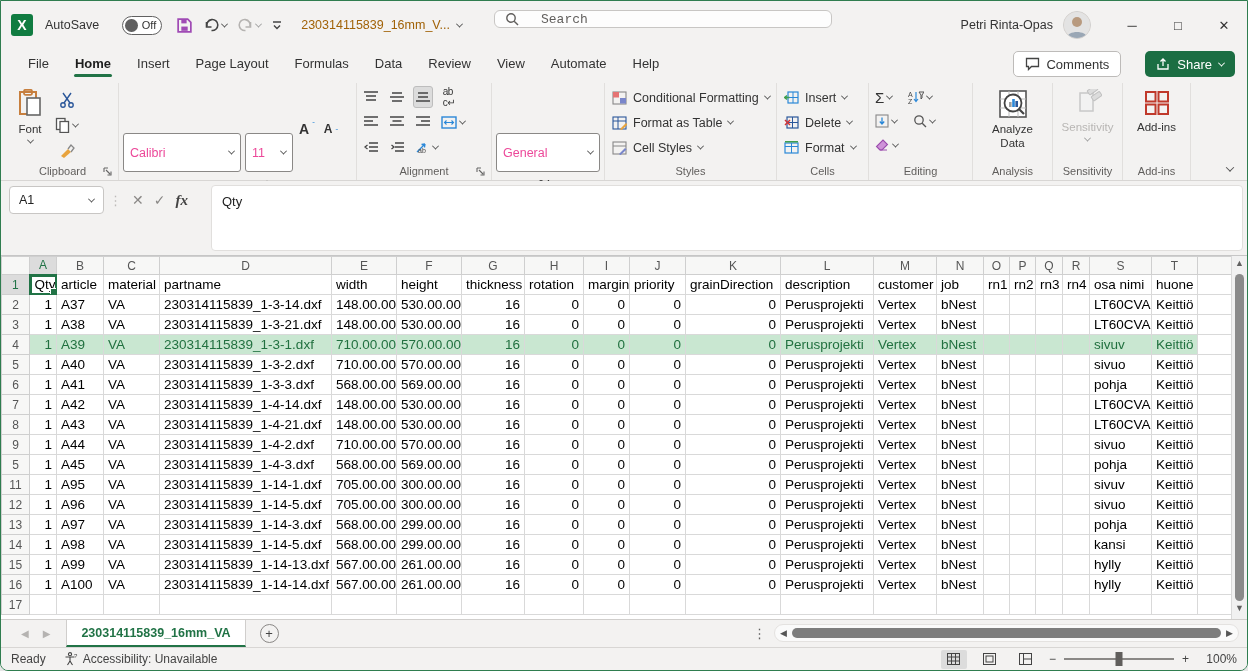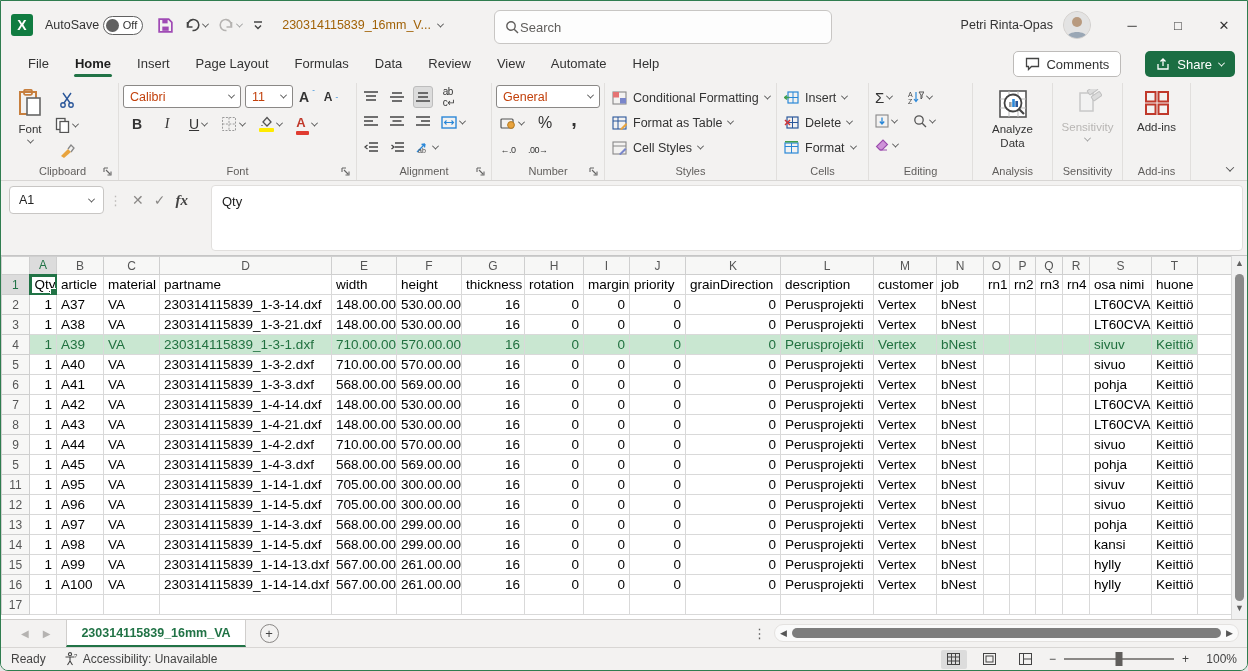--- a/index.html
+++ b/index.html
@@ -2,28 +2,28 @@
 <html><head>
 <meta charset="utf-8">
 <style>
   * { margin:0; padding:0; box-sizing:border-box; }
   html,body { width:1248px; height:671px; overflow:hidden; font-family:"Liberation Sans",sans-serif; background:#e6e6e6; }
   .window { width:1248px; height:671px; border:1px solid #2f7d4f; border-radius:0 0 8px 8px; overflow:hidden; background:#f3f2f1; display:flex; flex-direction:column; }
 
   
   .titlebar { height:48px; background:#f3f2f1; display:flex; align-items:center; padding:0 0 0 10px; position:relative; flex:0 0 auto; }
   .xl-logo { width:22px; height:22px; background:#107c41; border-radius:3px; color:#fff; font-weight:bold; font-size:14px; display:flex; align-items:center; justify-content:center; margin-right:12px; }
-  .autosave { display:flex; align-items:center; gap:4px; font-size:12.5px; color:#333; }
+  .autosave { display:flex; align-items:center; gap:23px; font-size:12.5px; color:#333; }
   .toggle { width:40px; height:19px; border:1px solid #616161; border-radius:10px; display:flex; align-items:center; padding:1px 5px 1px 2px; gap:4px; background:#fff; }
   .knob { width:13px; height:13px; background:#616161; border-radius:50%; }
   .toggle .off { font-size:11px; color:#333; }
   .qat { display:flex; align-items:center; gap:10px; margin-left:14px; }
   .qat .btn { display:flex; align-items:center; gap:2px; cursor:pointer; }
   .doc-title { margin-left:18px; font-size:12.5px; color:#a16207; display:flex; align-items:center; gap:7px; }
-  .searchbox { position:absolute; left:493px; top:9px; width:338px; height:34px; background:#fdfdfd; border:1px solid #c8c6c4; border-radius:6px; display:flex; align-items:center; padding:0 10px; gap:1px; color:#605e5c; font-size:13px; }
+  .searchbox { position:absolute; left:493px; top:9px; width:338px; height:18px; background:#fdfdfd; border:1px solid #c8c6c4; border-radius:6px; display:flex; align-items:center; padding:0 10px; gap:22px; color:#605e5c; font-size:13px;font-family:Liberation Mono, monospace; }
   .tb-right { position:absolute; right:0; top:0; height:48px; display:flex; align-items:center; }
   .username { font-size:12.5px; color:#333; margin-right:10px; }
   .avatar { width:28px; height:28px; border-radius:50%; background:#e8d8c8; overflow:hidden; margin-right:18px; border:1px solid #d0d0d0; }
   .winbtn { width:46px; height:48px; display:flex; align-items:center; justify-content:center; font-size:13px; color:#333; }
   .chev { display:inline-block; width:6px; height:6px; border-right:1.4px solid #555; border-bottom:1.4px solid #555; transform:rotate(45deg) translate(-1px,-1px); }
   .chev.sm { width:5px; height:5px; }
   .chev.gray { border-color:#a0a0a0; }
 
   
   .ribbon-tabs { height:30px; display:flex; align-items:center; padding-left:14px; position:relative; flex:0 0 auto; }
@@ -40,21 +40,21 @@
   .group { display:flex; flex-direction:column; padding:0 4px; border-right:1px solid #e1dfdd; position:relative; }
   .group-body { flex:1; display:flex; align-items:flex-start; gap:4px; padding-top:2px; }
   .group-label { height:19px; font-size:11px; color:#605e5c; text-align:center; display:flex; align-items:center; justify-content:center; gap:0; position:relative; }
   .launcher { position:absolute; right:2px; bottom:4px; }
   .bigbtn { display:flex; flex-direction:column; align-items:center; justify-content:flex-start; font-size:11.5px; color:#333; padding:4px 6px; gap:3px; text-align:center; line-height:1.25; }
   .bigbtn.disabled { color:#b8b6b4; }
   .col3 { display:flex; flex-direction:column; gap:3px; }
   .rowicons { display:flex; align-items:center; gap:6px; height:24px; }
   .sbtn { display:flex; align-items:center; justify-content:center; min-width:20px; height:22px; padding:0 2px; gap:3px; border-radius:3px; font-size:14px; color:#333; }
   .sbtn.active { background:#dcdcdc; border:1px solid #bdbdbd; }
-  .combo { background:#fff; border:1px solid #8a8886; border-radius:3px; height:23px; display:flex; align-items:center; justify-content:space-between; padding:0 6px; font-size:12.5px; color:#c2410c; }
+  .combo { background:#fff; border:1px solid #8a8886; border-radius:3px; height:39px; display:flex; align-items:center; justify-content:space-between; padding:0 6px; font-size:12.5px; color:#ec4899;margin-top:48px; }
   .menu-row { display:flex; align-items:center; gap:6px; height:25px; font-size:12.5px; color:#333; white-space:nowrap; padding:0 3px; }
   .u-label { text-decoration:underline; }
   .fontA { font-size:13px; font-weight:bold; color:#333; line-height:1; }
   .colorbar { display:block; height:4px; margin-top:1px; border-radius:1px; }
   .tiny { font-size:9px; letter-spacing:-0.5px; color:#333; }
   .collapse-chev { position:absolute; right:14px; bottom:8px; }
 
   
   .formula-bar { height:75px; background:#f3f2f1; position:relative; flex:0 0 auto; border-bottom:1px solid #c6c6c6; }
   .fb-input { position:absolute; left:210px; top:4px; right:4px; bottom:4px; background:#fff; border:1px solid #e1dfdd; border-radius:4px; font-size:13px; color:#222; padding:8px 10px; }

